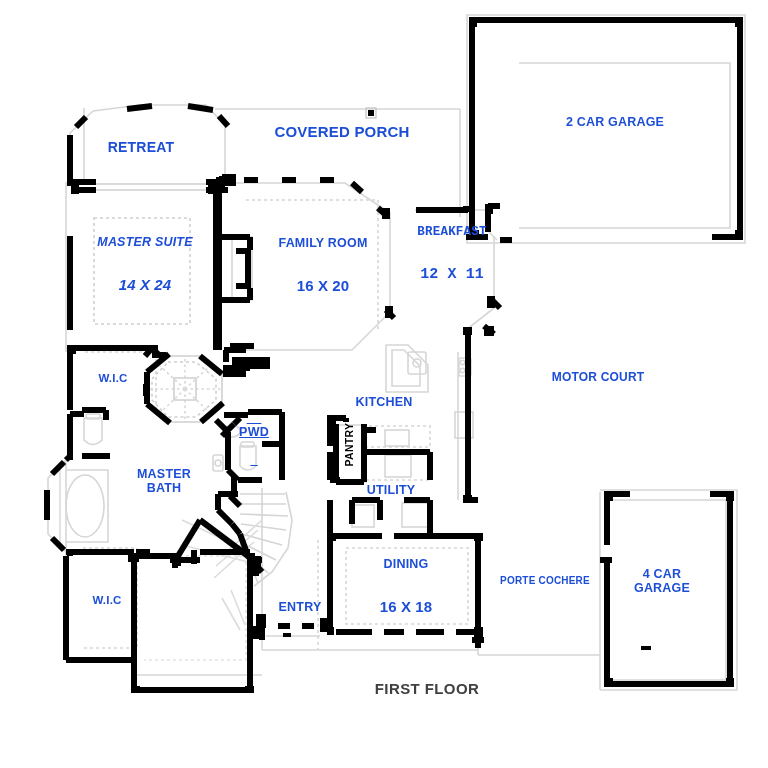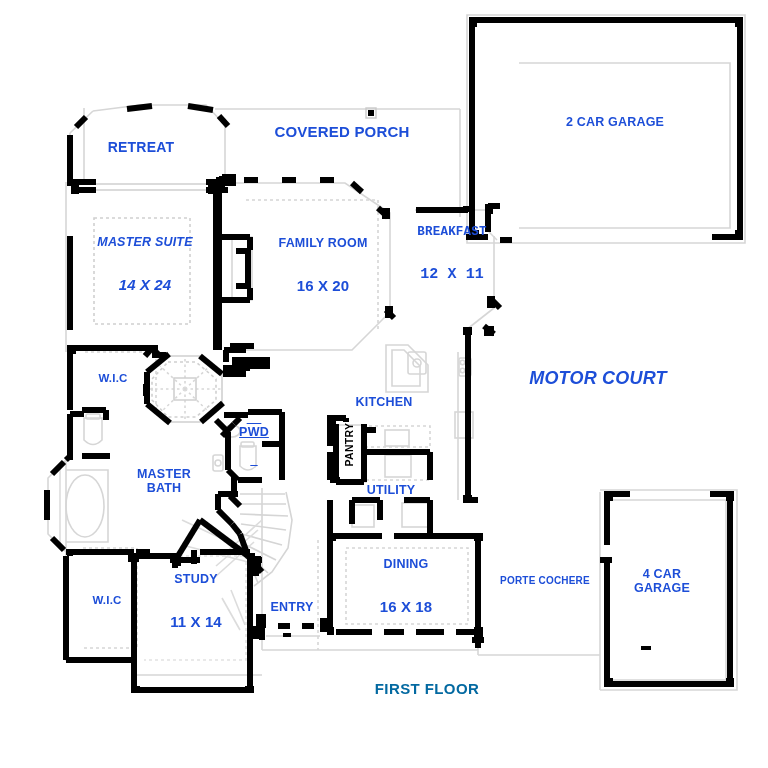--- a/index.html
+++ b/index.html
@@ -53,21 +53,21 @@
     writing-mode: vertical-rl;
     transform: rotate(180deg);
     transform-origin: center;
     white-space: pre;
     letter-spacing: 0.3px;
   }
   .title-label {
     position: absolute;
     font-family: "Liberation Sans", sans-serif;
     font-weight: bold;
-    color: #0369a1;
+    color: #404040;
     white-space: pre;
     letter-spacing: 0.4px;
   }
 </style>
 </head>
 <body>
 
 <div id="plan-root">
 
   <svg id="floorplan-svg" viewBox="0 0 768 768" xmlns="http://www.w3.org/2000/svg">
@@ -463,21 +463,21 @@
   </div>
 
   <div class="room-label" style="left:113px;top:378px;transform:translate(-50%,-50%);font-size:11.5px;">
     <span class="lbl-name">W.I.C</span>
   </div>
 
   <div class="room-label" style="left:384px;top:402px;transform:translate(-50%,-50%);font-size:12.5px;">
     <span class="lbl-name">KITCHEN</span>
   </div>
 
-  <div class="room-label" style="left:598px;top:378px;transform:translate(-50%,-50%);font-size:18px;font-style:italic;">
+  <div class="room-label" style="left:598px;top:378px;transform:translate(-50%,-50%);font-size:12px;">
     <span class="lbl-name">MOTOR COURT</span>
   </div>
 
   <div class="room-label" style="left:254px;top:432px;transform:translate(-50%,-50%);font-size:12.5px;text-decoration:underline;">
     <span class="lbl-name">PWD</span>
   </div>
 
   <div class="vertical-label" style="left:349px;top:451px;transform:translate(-50%,-50%) rotate(180deg);font-size:10.5px;">
     <span>PANTRY</span>
   </div>
@@ -502,24 +502,20 @@
 
   <div class="room-label" style="left:662px;top:581px;transform:translate(-50%,-50%);font-size:12.5px;">
     <span class="lbl-name">4 CAR
 GARAGE</span>
   </div>
 
   <div class="room-label" style="left:107px;top:600px;transform:translate(-50%,-50%);font-size:11.5px;">
     <span class="lbl-name">W.I.C</span>
   </div>
 
-  <div class="room-label" style="left:196px;top:601px;transform:translate(-50%,-50%);font-size:12.5px;">
-    <span class="lbl-name">STUDY</span>
-    <span class="dim">11 X 14</span>
-  </div>
-
-  <div class="room-label" style="left:292px;top:607px;transform:translate(-50%,-50%);font-size:12.5px;">
+
+  <div class="room-label" style="left:300px;top:607px;transform:translate(-50%,-50%);font-size:12.5px;">
     <span class="lbl-name">ENTRY</span>
   </div>
 
   <div class="title-label" style="left:427px;top:688px;transform:translate(-50%,-50%);font-size:15px;">FIRST FLOOR</div>
 
 </div>
 
 </body></html>

